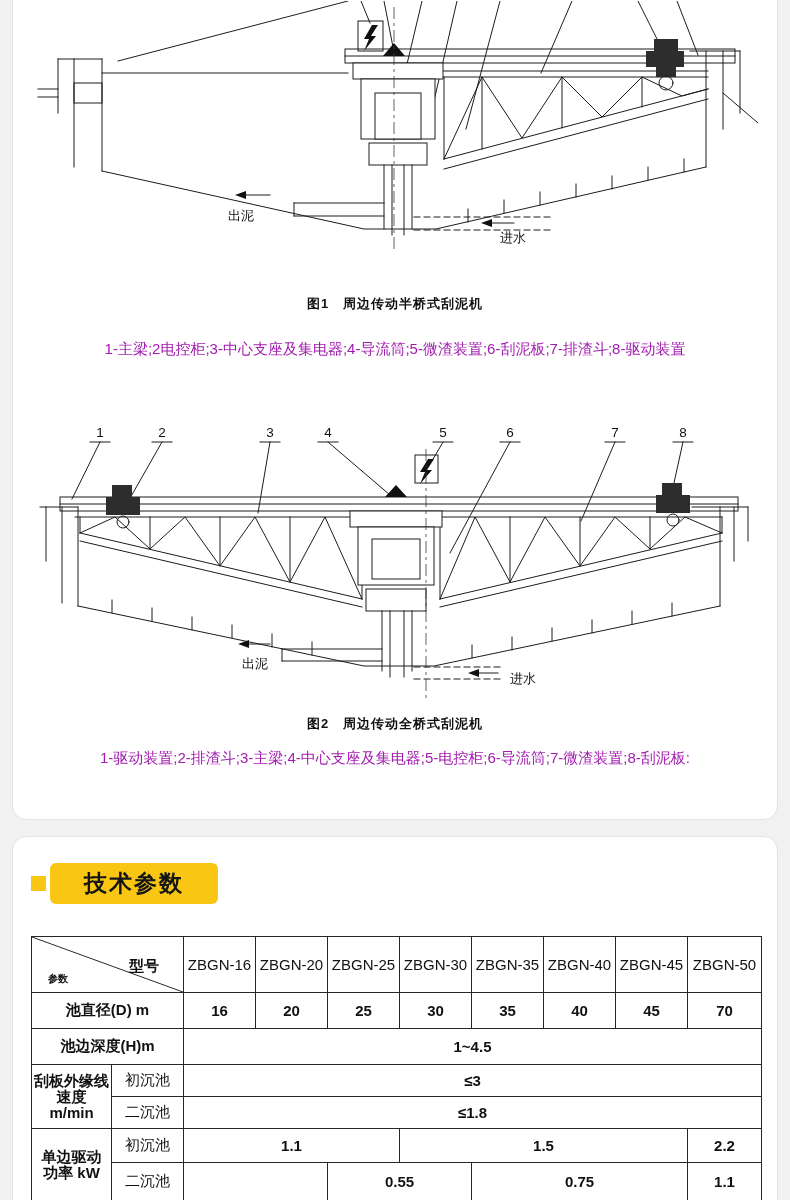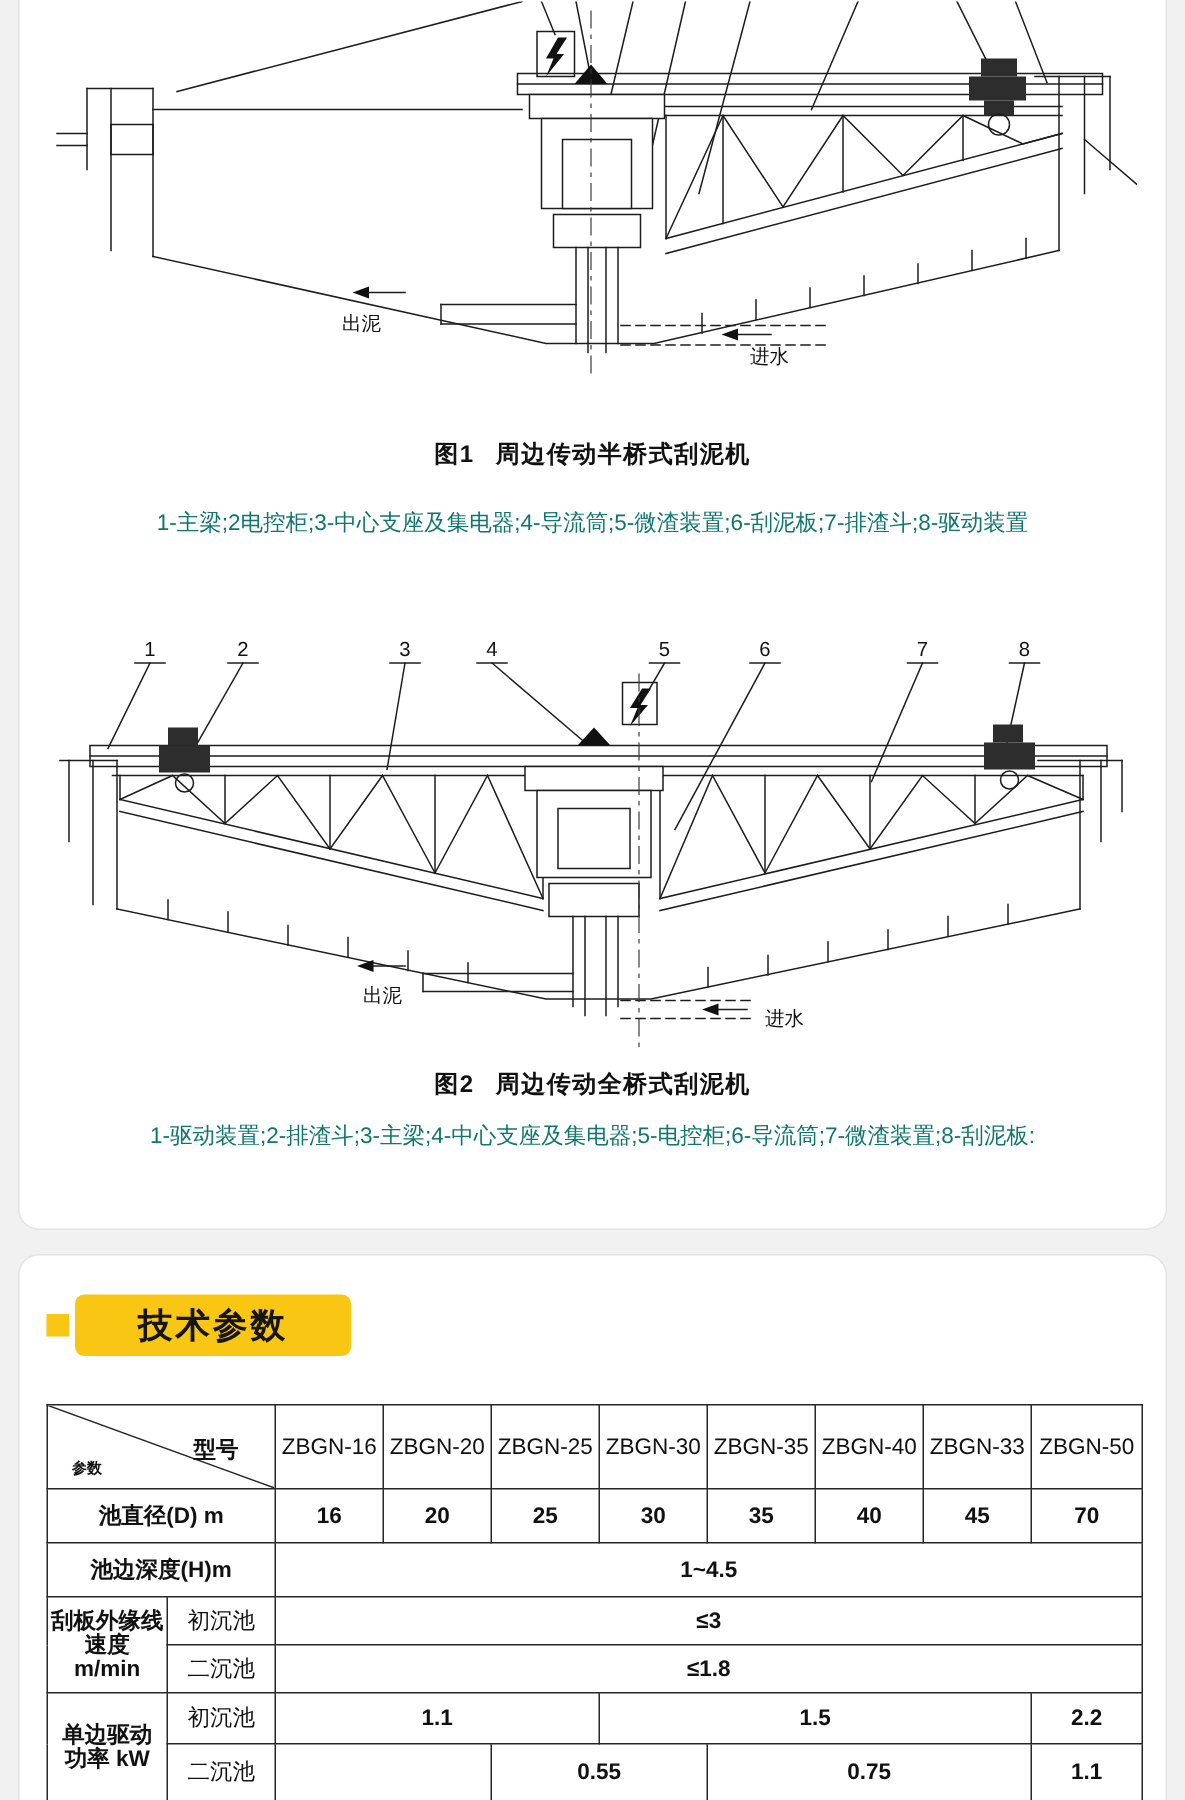--- a/index.html
+++ b/index.html
@@ -9,40 +9,40 @@
   .card { position:absolute; left:12px; width:766px; background:#fff;
           border:1px solid #e3e3e3; border-radius:14px; }
   #card-figures { top:-14px; height:834px; overflow:hidden; }
   #card-tech    { top:836px; height:384px; overflow:hidden; border-radius:14px 14px 0 0; }
 
   .figsvg { position:absolute; left:19px; }
   #fig1-svg { top:14px; width:726px; height:265px; }
   #fig2-svg { top:434px; width:726px; height:300px; }
 
   .caption { position:absolute; left:0; width:100%; height:22px; line-height:22px;
-             text-align:center; font-size:16px; font-weight:700; letter-spacing:1px; }
+             text-align:center; font-size:13px; font-weight:700; letter-spacing:1px; }
   #caption1 { top:306px; }
   #caption2 { top:726px; }
   .caption .cap-no { margin-right:14px; }
   .legend { position:absolute; left:0; width:100%; height:20px; line-height:20px;
-            text-align:center; font-size:15px; font-weight:500; color:#0f766e; }
+            text-align:center; font-size:15px; font-weight:500; color:#a21caf; }
   #legend1 { top:352px; }
   #legend2 { top:761px; }
 
   
   .ln { stroke:#1c1c1c; stroke-width:1; fill:none; stroke-linecap:square; }
   .dash { stroke-dasharray:6 4; }
   .cline { stroke:#3a3a3a; stroke-width:0.8; stroke-dasharray:12 4 3 4; fill:none; }
   text.dlabel { font-size:13px; fill:#111; }
   text.cnum { font-size:13.5px; fill:#111; text-anchor:middle; }
 
   
   .badge-notch { position:absolute; left:18px; top:39px; width:15px; height:15px;
                  background:var(--accent,#f8c613); }
-  .badge { position:absolute; left:37px; top:26px; width:184px; height:41px;
+  .badge { position:absolute; left:37px; top:26px; width:168px; height:41px;
            background:var(--accent,#f8c613); border-radius:6px; display:flex;
            align-items:center; justify-content:center; font-size:23px; font-weight:700;
            letter-spacing:2px; color:#151515; }
 
   table.spec { position:absolute; left:18px; top:99px; width:730px;
                border-collapse:collapse; table-layout:fixed; }
   table.spec td { border:1px solid #262626; text-align:center; vertical-align:middle;
                   font-size:15px; padding:0 2px; overflow:hidden; }
   tr.h56 td{ height:56px; } tr.h36 td{ height:36px; } tr.h32 td{ height:32px; }
   tr.h34 td{ height:34px; } tr.h38 td{ height:38px; }
@@ -321,21 +321,21 @@
             </svg>
             <span class="corner-top">型号</span>
             <span class="corner-bottom">参数</span>
           </td>
           <td class="model">ZBGN-16</td>
           <td class="model">ZBGN-20</td>
           <td class="model">ZBGN-25</td>
           <td class="model">ZBGN-30</td>
           <td class="model">ZBGN-35</td>
           <td class="model">ZBGN-40</td>
-          <td class="model">ZBGN-33</td>
+          <td class="model">ZBGN-45</td>
           <td class="model">ZBGN-50</td>
         </tr>
         <tr class="h36">
           <td class="lbl" colspan="2">池直径(D) m</td>
           <td class="val">16</td>
           <td class="val">20</td>
           <td class="val">25</td>
           <td class="val">30</td>
           <td class="val">35</td>
           <td class="val">40</td>

